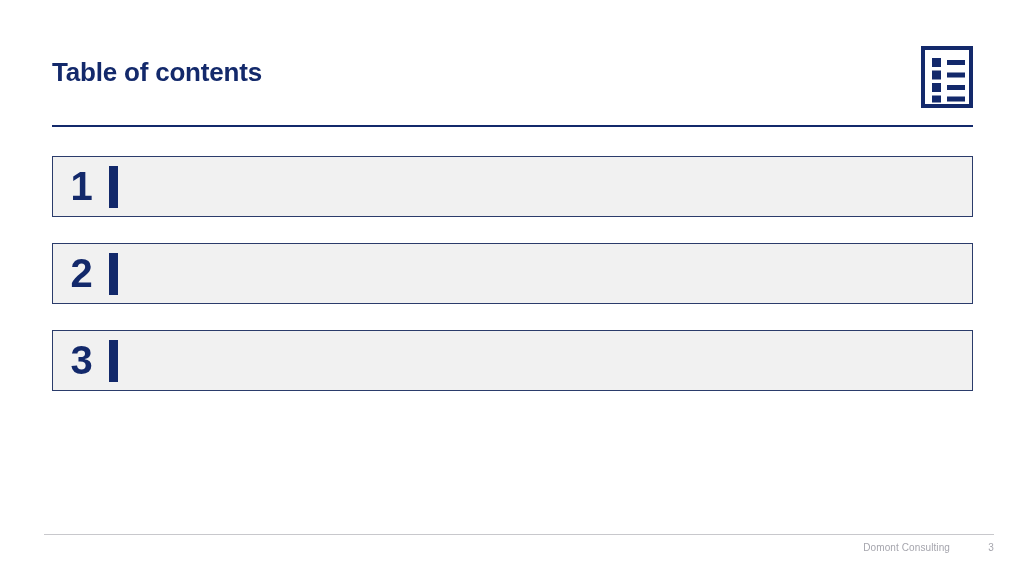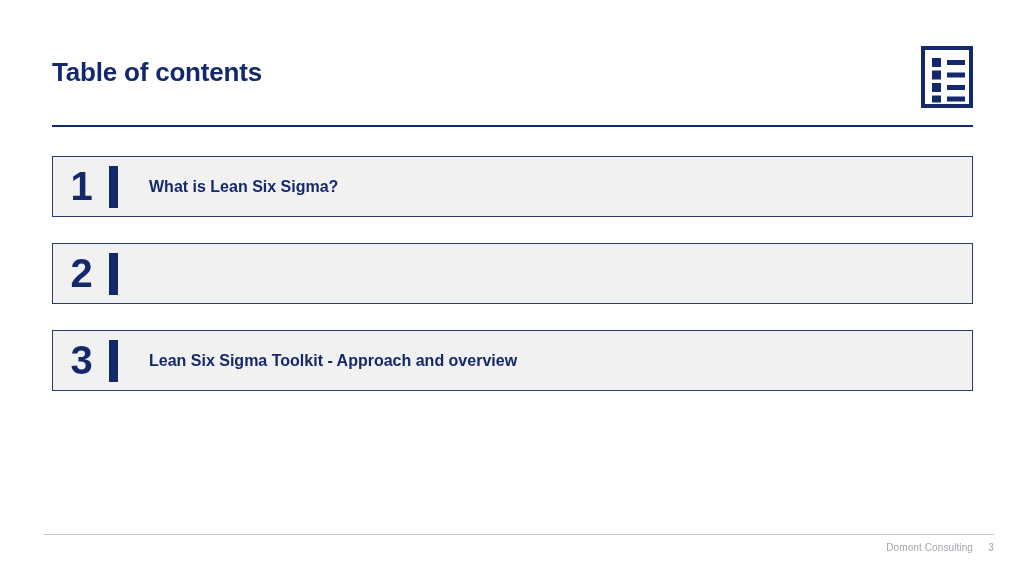--- a/index.html
+++ b/index.html
@@ -129,21 +129,21 @@
     height: 0;
     border-top: 1px solid #C8C8CC;
   }
 
   .footer-text {
     position: absolute;
     right: 10px;
     top: 8px;
     display: flex;
     align-items: center;
-    gap: 13px;
+    gap: 36px;
     font-size: 10px;
     color: #A5A5AD;
     letter-spacing: 0.1px;
   }
 
   .footer-company { white-space: nowrap; }
   .footer-page { min-width: 8px; text-align: right; }
 </style>
 </head>
 <body>
@@ -173,32 +173,30 @@
     </span>
   </div>
 
   <div class="header-rule"></div>
 
   <div class="toc-list">
 
     <div class="toc-row">
       <div class="toc-number">1</div>
       <div class="toc-bar"></div>
-      <div class="toc-label">What is Lean Six Sigma?</div>
     </div>
 
     <div class="toc-row">
       <div class="toc-number">2</div>
       <div class="toc-bar"></div>
     </div>
 
     <div class="toc-row">
       <div class="toc-number">3</div>
       <div class="toc-bar"></div>
-      <div class="toc-label">Lean Six Sigma Toolkit - Approach and overview</div>
     </div>
 
   </div>
 
   <div class="slide-footer">
     <div class="footer-rule"></div>
     <div class="footer-text">
       <span class="footer-company">Domont Consulting</span>
       <span class="footer-page">3</span>
     </div>

